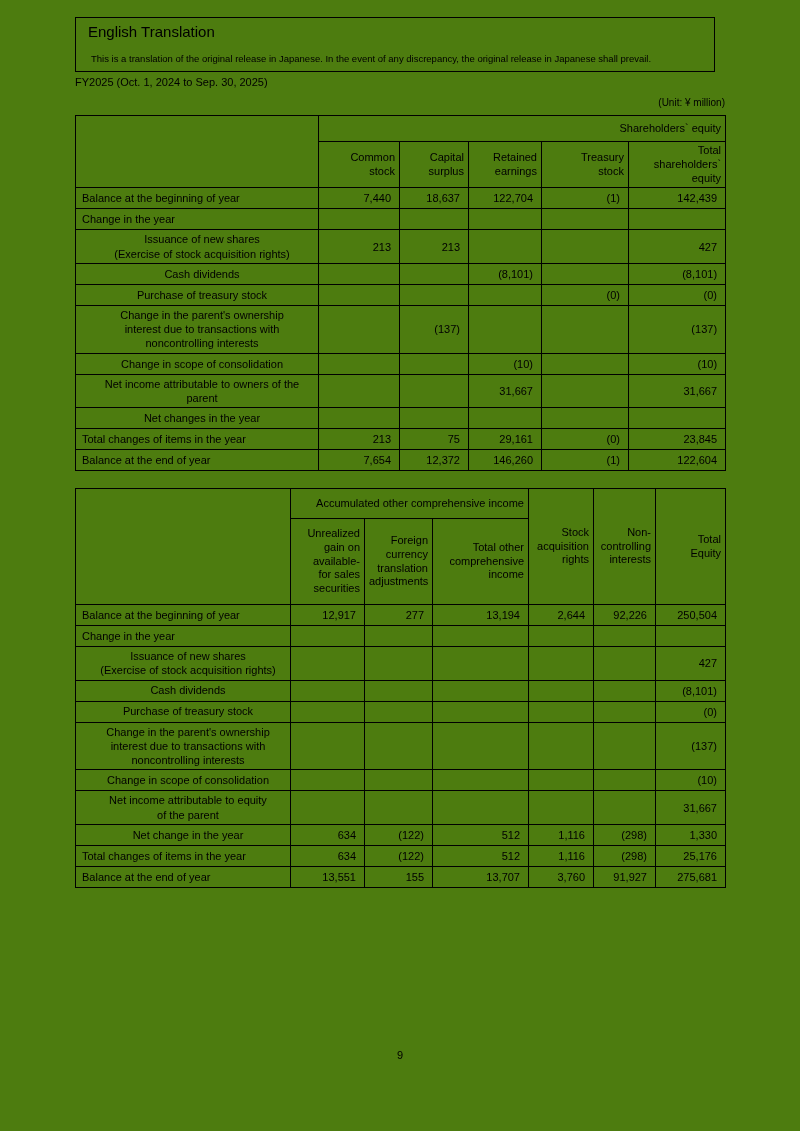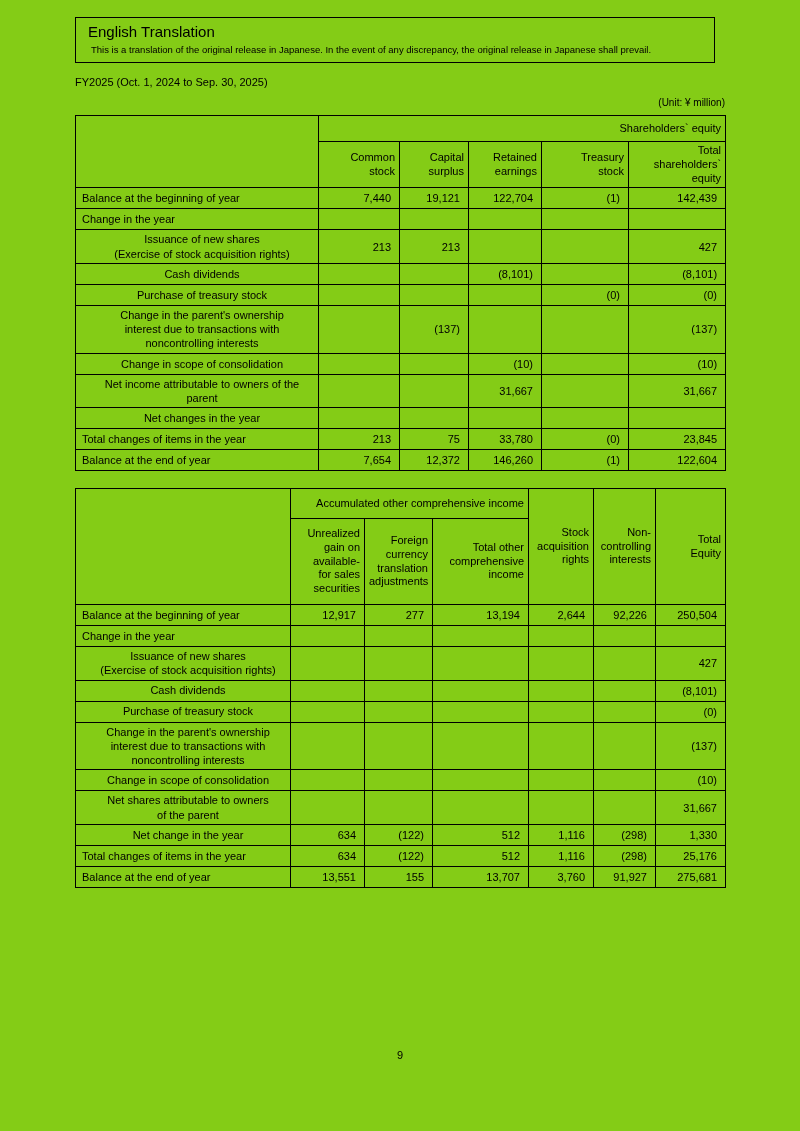--- a/index.html
+++ b/index.html
@@ -5,29 +5,29 @@
   * { box-sizing: border-box; }
   html, body { margin: 0; padding: 0; }
   body {
     width: 800px; height: 1131px;
     background: #ffffff;
     font-family: "Liberation Sans", sans-serif;
     color: #000;
     position: relative;
     overflow: hidden;
   }
-  .page { position: absolute; inset: 0; background: #84cc16; }
+  .page { position: absolute; inset: 0; background: #4d7c0f; }
 
   .translation-box {
     position: absolute; left: 75px; top: 17px; width: 640px;
     border: 1px solid #000;
     padding: 5px 10px 7px 12px;
   }
   .translation-title { font-size: 15px; line-height: 1.2; }
-  .translation-subtitle { font-size: 9.5px; margin-top: 3px; padding-left: 3px; }
+  .translation-subtitle { font-size: 9.5px; margin-top: 12px; padding-left: 3px; }
 
   .period { position: absolute; left: 75px; top: 76px; font-size: 11px; text-align: right; }
   .unit-note { position: absolute; right: 75px; top: 97px; font-size: 10px; }
 
   table {
     border-collapse: collapse;
     table-layout: fixed;
     position: absolute;
     left: 75px;
     width: 650px;
@@ -98,21 +98,21 @@
 stock</th>
         <th>Total
 shareholders`
 equity</th>
       </tr>
     </thead>
     <tbody>
       <tr>
         <td class="label">Balance at the beginning of year</td>
         <td class="num">7,440</td>
-        <td class="num">19,121</td>
+        <td class="num">18,637</td>
         <td class="num">122,704</td>
         <td class="num">(1)</td>
         <td class="num">142,439</td>
       </tr>
       <tr>
         <td class="label">Change in the year</td>
         <td class="num"></td>
         <td class="num"></td>
         <td class="num"></td>
         <td class="num"></td>
@@ -175,21 +175,21 @@
         <td class="num"></td>
         <td class="num"></td>
         <td class="num"></td>
         <td class="num"></td>
         <td class="num"></td>
       </tr>
       <tr>
         <td class="label">Total changes of items in the year</td>
         <td class="num">213</td>
         <td class="num">75</td>
-        <td class="num">33,780</td>
+        <td class="num">29,161</td>
         <td class="num">(0)</td>
         <td class="num">23,845</td>
       </tr>
       <tr>
         <td class="label">Balance at the end of year</td>
         <td class="num">7,654</td>
         <td class="num">12,372</td>
         <td class="num">146,260</td>
         <td class="num">(1)</td>
         <td class="num">122,604</td>
@@ -296,21 +296,21 @@
       <tr>
         <td class="label indent">Change in scope of consolidation</td>
         <td class="num"></td>
         <td class="num"></td>
         <td class="num"></td>
         <td class="num"></td>
         <td class="num"></td>
         <td class="num">(10)</td>
       </tr>
       <tr>
-        <td class="label indent">Net shares attributable to owners
+        <td class="label indent">Net income attributable to equity
 of the parent</td>
         <td class="num"></td>
         <td class="num"></td>
         <td class="num"></td>
         <td class="num"></td>
         <td class="num"></td>
         <td class="num">31,667</td>
       </tr>
       <tr>
         <td class="label indent">Net change in the year</td>

